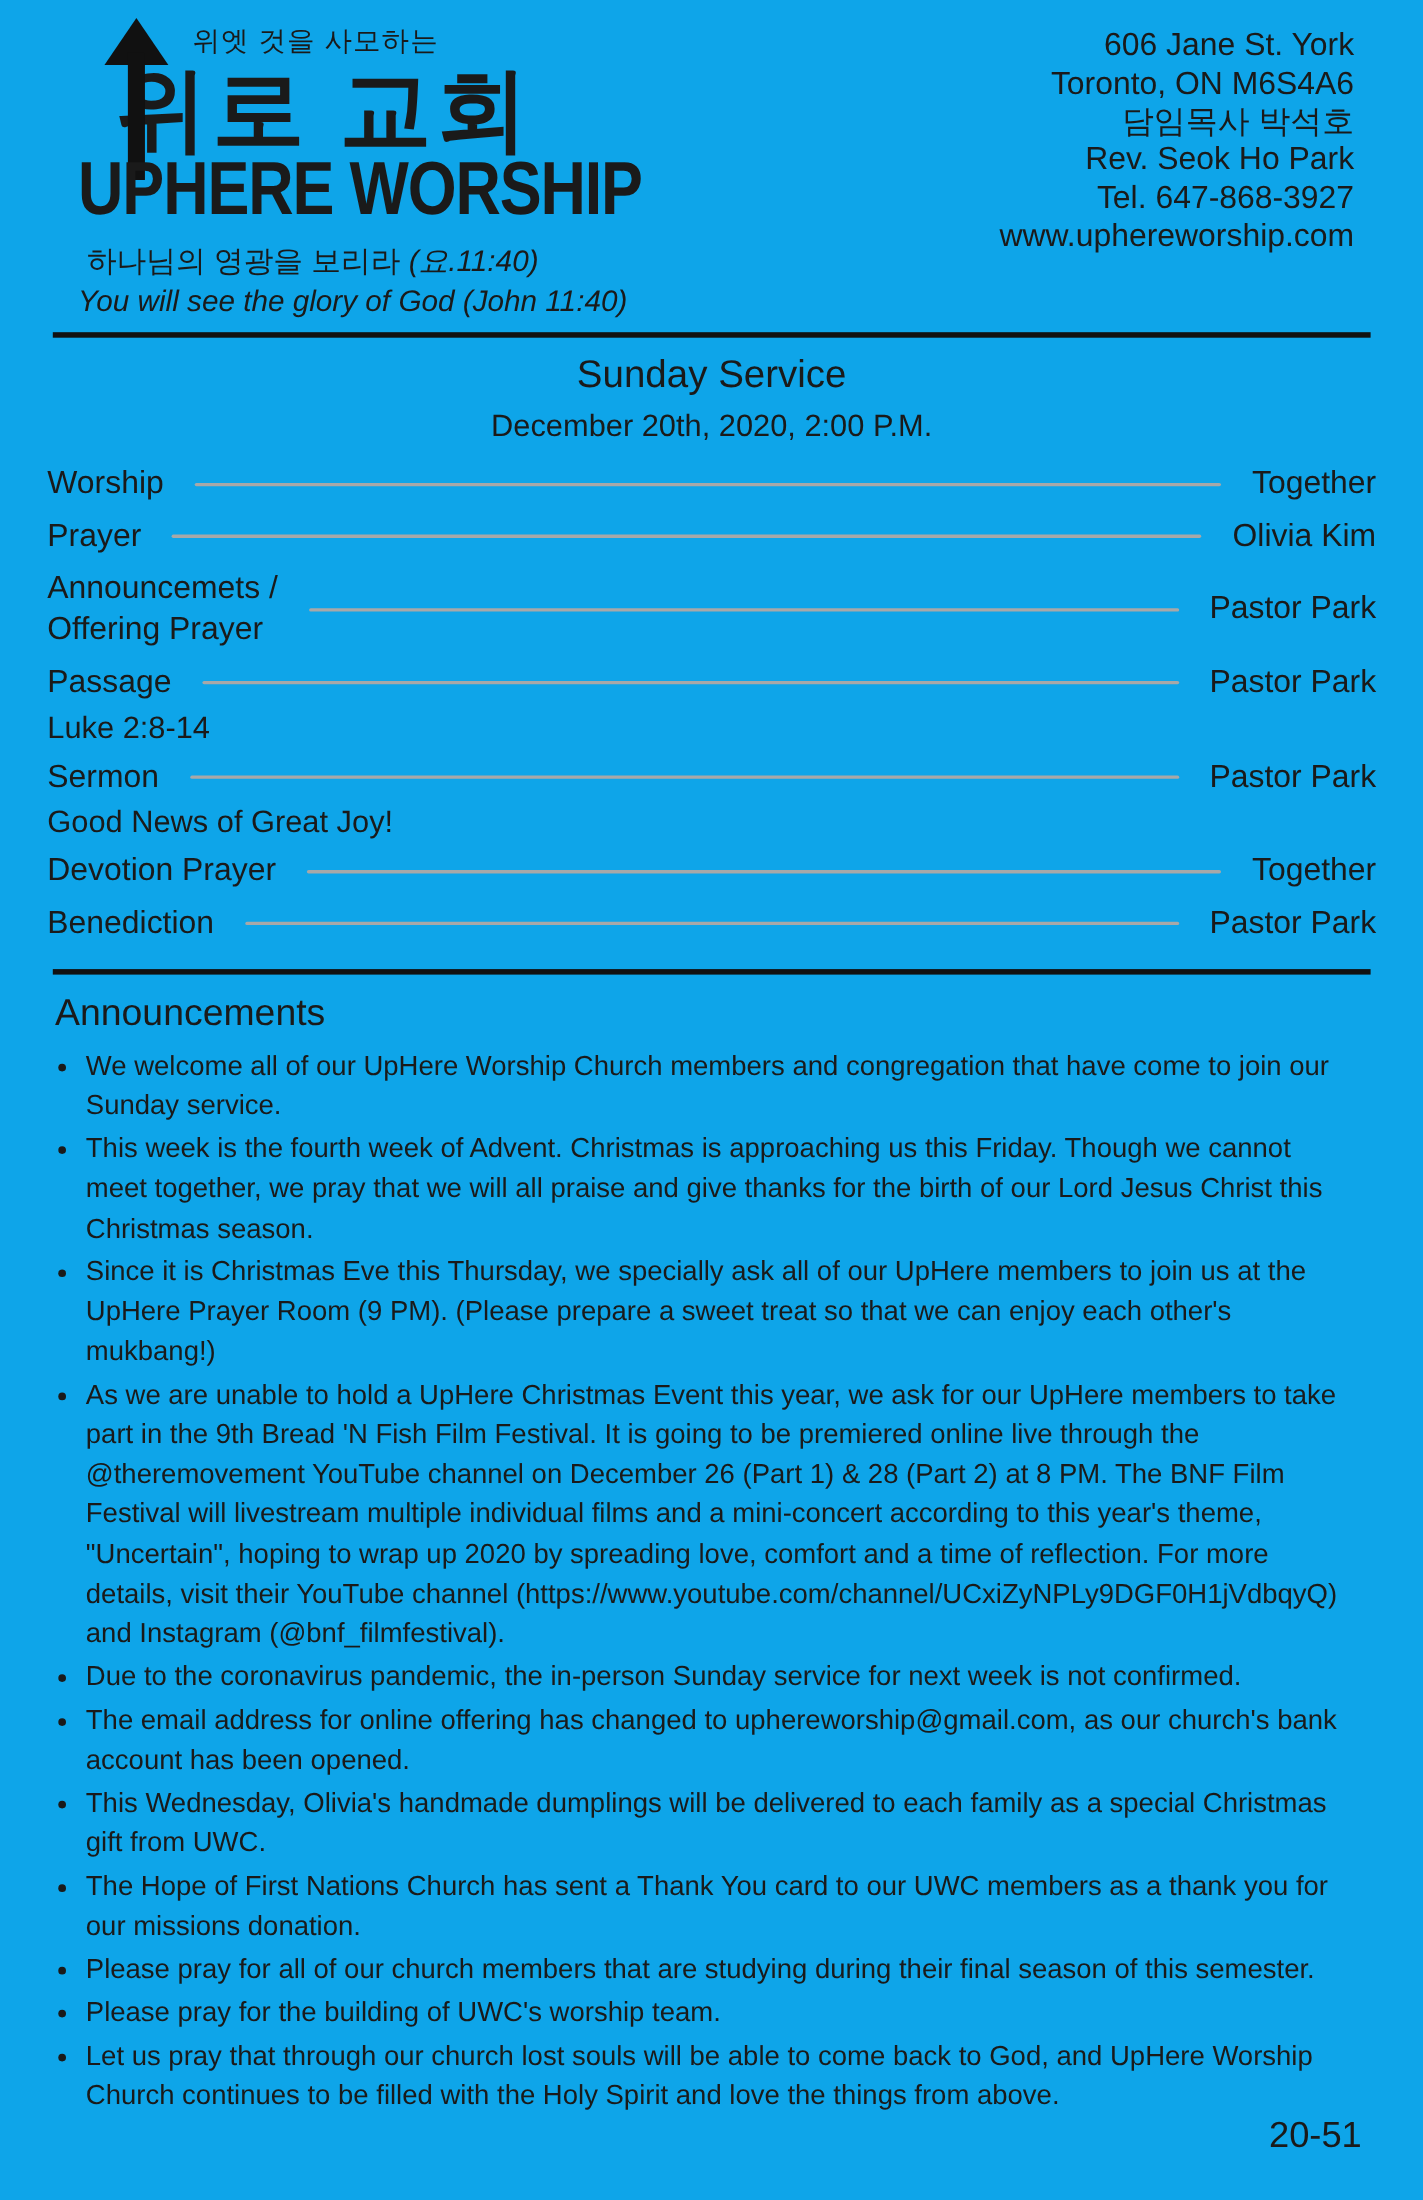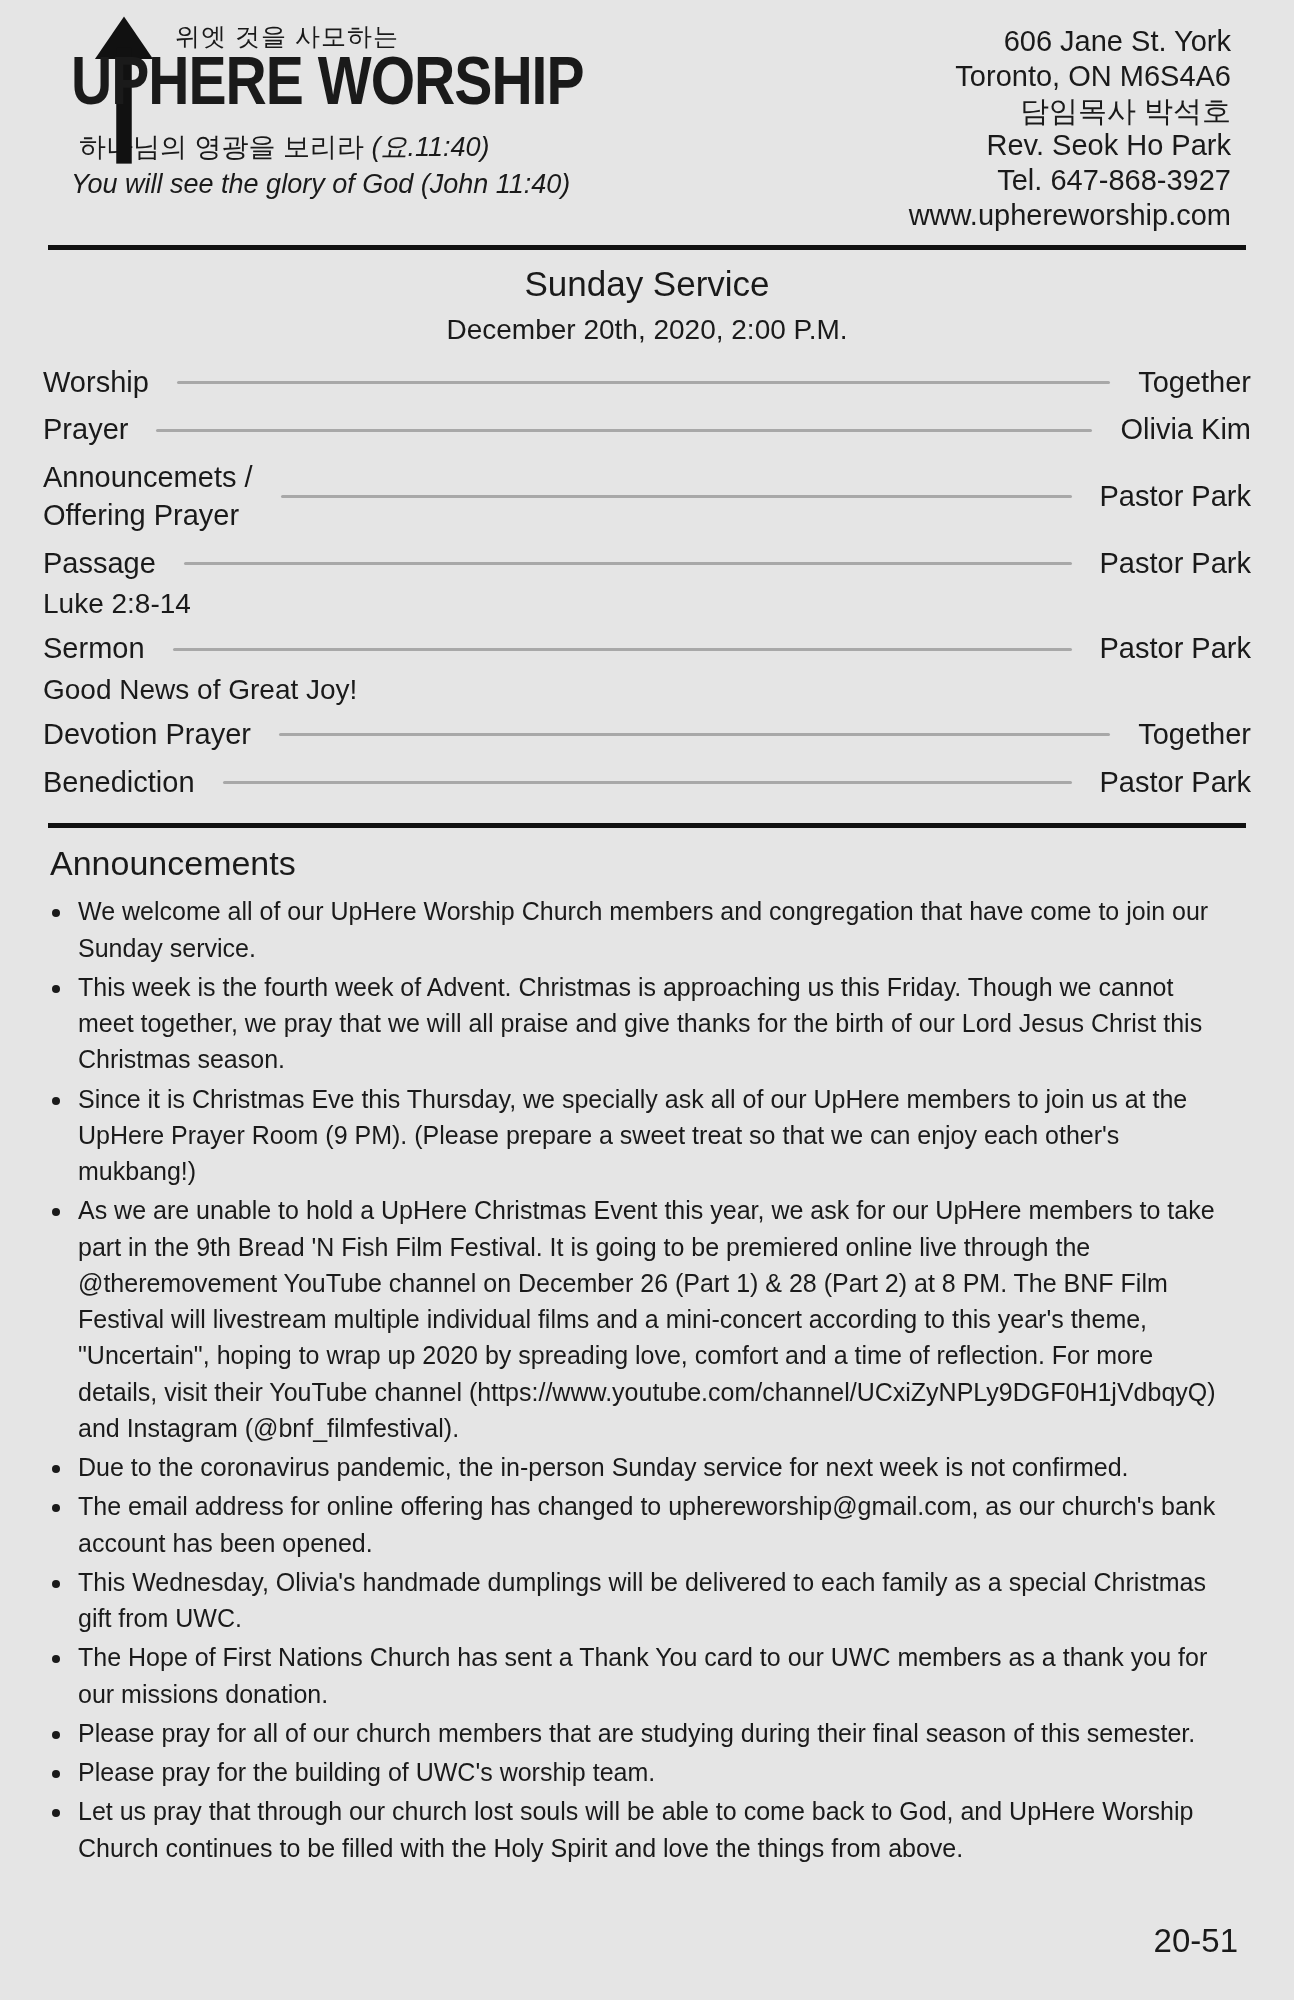--- a/index.html
+++ b/index.html
@@ -1,19 +1,19 @@
 <!DOCTYPE html>
 <html><head>
 <meta charset="utf-8">
 <style>
   html,body{margin:0;padding:0;background:#ffffff;}
   .page{
     position:relative;
     width:1294px;height:2000px;
-    background:#e5e5e5;
+    background:#0ea5e9;
     color:#1a1a1a;
     font-family:"Liberation Sans","DejaVu Sans",sans-serif;
     overflow:hidden;
   }
   
   .header{display:flex;justify-content:space-between;padding:10px 63px 0 63px;}
   .logo-col{position:relative;width:640px;}
   .arrow-icon{position:absolute;left:30px;top:4px;width:62px;height:152px;}
   .logo-tagline{margin-left:112px;padding-top:10px;font-size:25px;letter-spacing:1px;}
   .logo-korean{margin-left:42px;margin-top:2px;font-size:84px;font-weight:800;letter-spacing:4px;line-height:1.05;}
@@ -49,20 +49,21 @@
 
 <div class="page">
 
   <div class="header">
     <div class="logo-col">
       <svg class="arrow-icon" viewBox="0 0 64 152" xmlns="http://www.w3.org/2000/svg" aria-hidden="true">
         <polygon points="32,0 2,44 62,44" fill="#111111"></polygon>
         <rect x="24" y="32" width="16" height="120" fill="#111111"></rect>
       </svg>
       <div class="logo-tagline">위엣 것을 사모하는</div>
+      <div class="logo-korean">위로 교회</div>
       <div class="logo-english">UPHERE WORSHIP</div>
       <div class="verse-kr">
         <span>하나님의 영광을 보리라</span>
         <span class="ref">(요.11:40)</span>
       </div>
       <div class="verse-en">You will see the glory of God (John 11:40)</div>
     </div>
     <div class="contact-col">
       <div>606 Jane St. York</div>
       <div>Toronto, ON M6S4A6</div>

